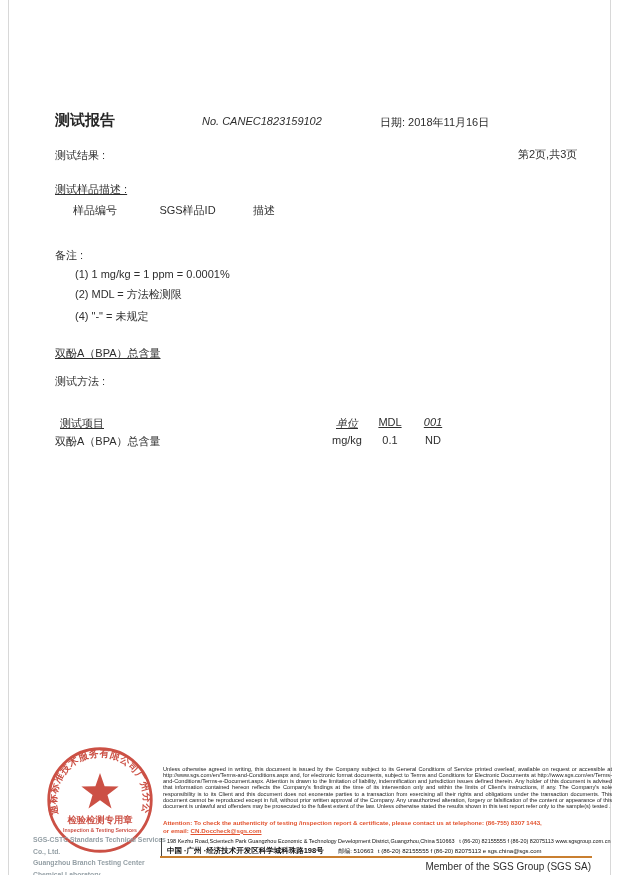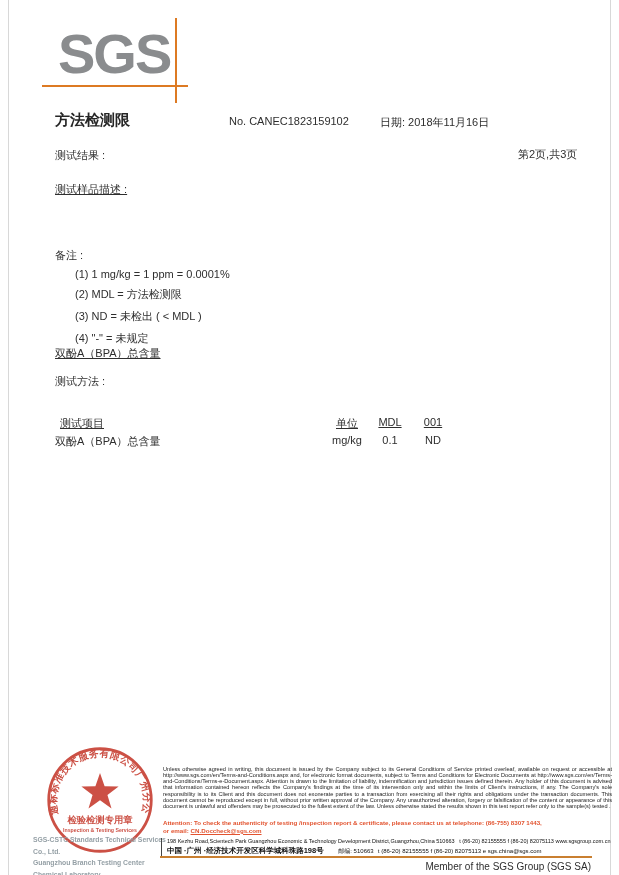--- a/index.html
+++ b/index.html
@@ -8,21 +8,21 @@
   .abs{position:absolute;}
   .edge{position:absolute;top:0;bottom:0;width:1px;background:#d8d8d8;}
   
   .logo-text{font-weight:bold;font-size:56px;line-height:1;color:#8a8c8e;letter-spacing:-2px;}
   .logo-vline{position:absolute;width:2px;background:#dd7a23;}
   .logo-hline{position:absolute;height:2px;background:#dd7a23;}
   
   .t11{font-size:11px;}
   .b{font-weight:normal;}
   .u{text-decoration:underline;}
-  .i{}
+  .i{font-style:italic;}
   .doc-title{font-size:15px;font-weight:bold;color:#262626;}
   
   .srow{display:flex;font-size:11px;}
   .sc1{width:80px;text-align:center;}
   .sc2{width:105px;text-align:center;}
   .sc3{padding-left:13px;text-align:left;}
   .note-line{font-size:11px;margin-bottom:7px;}
   
   .rrow{position:relative;height:15px;font-size:11px;}
   .cell{position:absolute;top:0;}
@@ -41,43 +41,42 @@
   .member{font-size:10px;color:#2e2e2e;}
   .method-text{font-size:11px;line-height:1.65;text-align:justify;}
 </style>
 </head>
 <body>
 
 <div class="page">
   <div class="edge" style="left:8px;"></div>
   <div class="edge" style="left:610px;"></div>
 
-  <div class="abs" style="left:42px;top:18px;width:150px;height:88px;">
-    <div class="logo-text abs" style="left:16px;top:8px;">SGS</div>
-    <div class="logo-vline" style="left:133px;top:0px;height:85px;"></div>
-    <div class="logo-hline" style="left:0px;top:67px;width:146px;"></div>
-  </div>
 
-  <div class="abs doc-title" style="left:55px;top:111px;">方法检测限</div>
-  <div class="abs t11" style="left:229px;top:115px;">No. CANEC1823159102</div>
+  <div class="abs doc-title" style="left:55px;top:111px;">测试报告</div>
+  <div class="abs t11" style="left:202px;top:115px;font-style:italic;">No. CANEC1823159102</div>
   <div class="abs t11" style="left:380px;top:115px;">日期: 2018年11月16日</div>
   <div class="abs t11" style="left:518px;top:115px;margin-top:32px;">第2页,共3页</div>
 
   <div class="abs t11" style="left:55px;top:148px;">测试结果 :</div>
 
   <div class="abs t11 b u" style="left:55px;top:182px;">测试样品描述 :</div>
 
   <div class="abs" style="left:55px;top:203px;width:520px;">
+    <div class="srow b">
+      <span class="sc1">样品编号</span>
+      <span class="sc2">SGS样品ID</span>
+      <span class="sc3">描述</span>
+    </div>
   </div>
 
   <div class="abs t11" style="left:55px;top:248px;">备注 :</div>
   <div class="abs" style="left:75px;top:268px;">
     <div class="note-line">(1) 1 mg/kg = 1 ppm = 0.0001%</div>
     <div class="note-line">(2) MDL = 方法检测限</div>
-    <div class="note-line">(3) ND = 未检出 ( &lt; MDL )</div>
     <div class="note-line">(4) "-" = 未规定</div>
   </div>
 
   <div class="abs t11 b u" style="left:55px;top:346px;">双酚A（BPA）总含量</div>
 
   <div class="abs t11" style="left:55px;top:374px;">测试方法 :</div>
 
   <div class="abs" style="left:55px;top:416px;width:509px;">
     <div class="rrow">
       <span class="cell u" style="left:5px;">测试项目</span>

